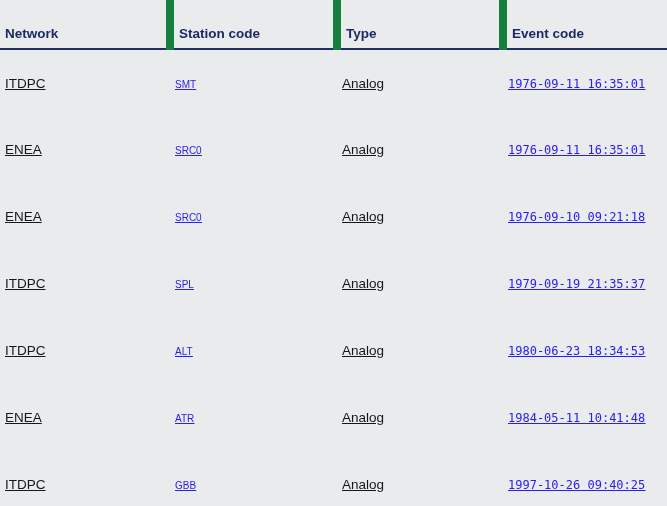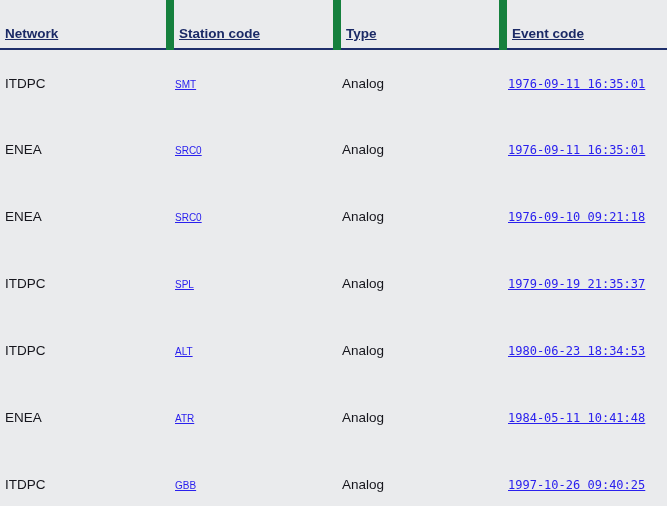--- a/index.html
+++ b/index.html
@@ -27,21 +27,20 @@
     text-align: left;
     font-family: "Liberation Sans", sans-serif;
     font-weight: bold;
     font-size: 13.5px;
     color: #1b2a66;
     padding: 0 0 8px 0;
     border-bottom: 2px solid #1f2f6b;
     vertical-align: bottom;
     height: 40px;
     line-height: 13px;
-    text-decoration: underline;
   }
   .results-table thead th .hdr-pad {
     display: block;
     padding-left: 5px;
   }
   
   .results-table thead th + th .hdr-pad { padding-left: 5px; }
   .results-table thead th {
     background-clip: padding-box;
   }
@@ -50,20 +49,21 @@
   }
 
   .results-table tbody td {
     padding: 0 0 0 5px;
     height: 67px;
     vertical-align: middle;
     font-size: 13.5px;
     color: #16161d;
     font-family: "Liberation Sans", sans-serif;
     border: none;
+    text-decoration: underline;
   }
   .results-table tbody tr:first-child td {
     height: 66px;
   }
 
   .cell-link {
     color: #2a20ee;
     text-decoration: underline;
     font-size: 10px;
     font-family: "Liberation Sans", sans-serif;

